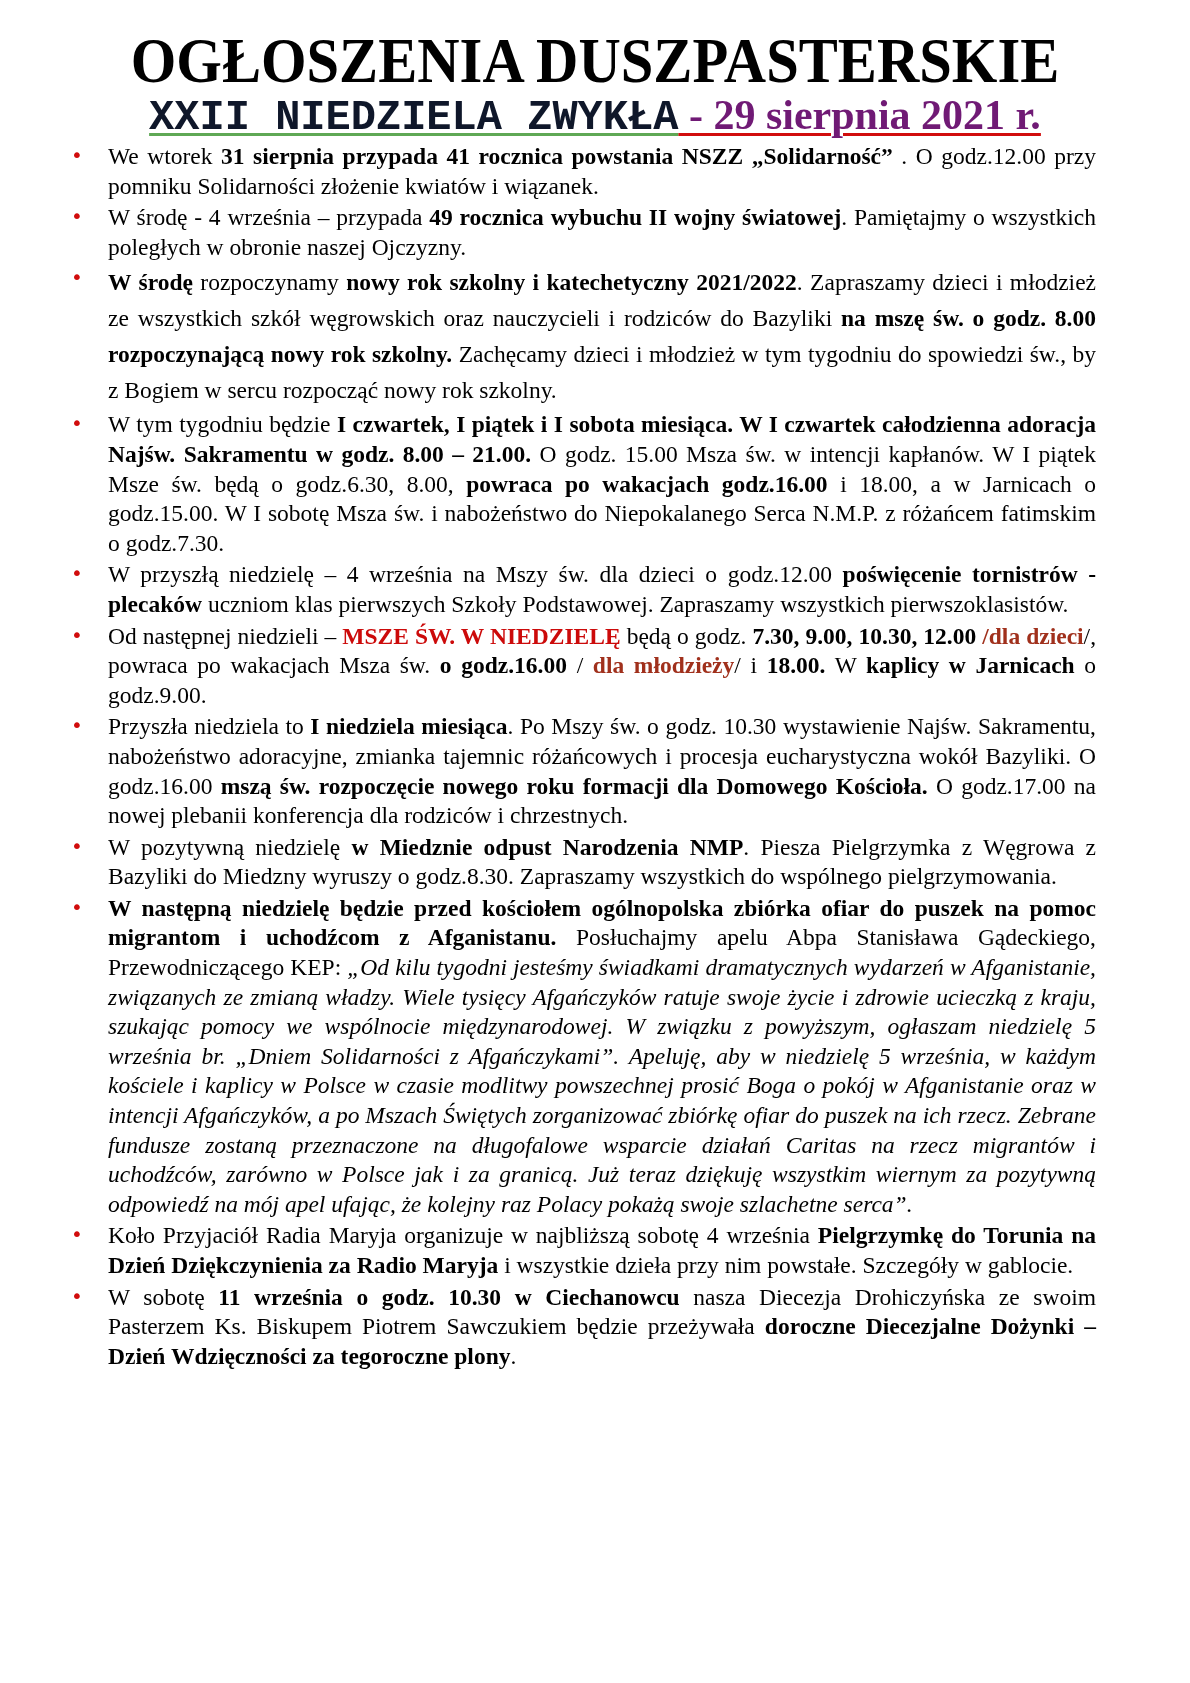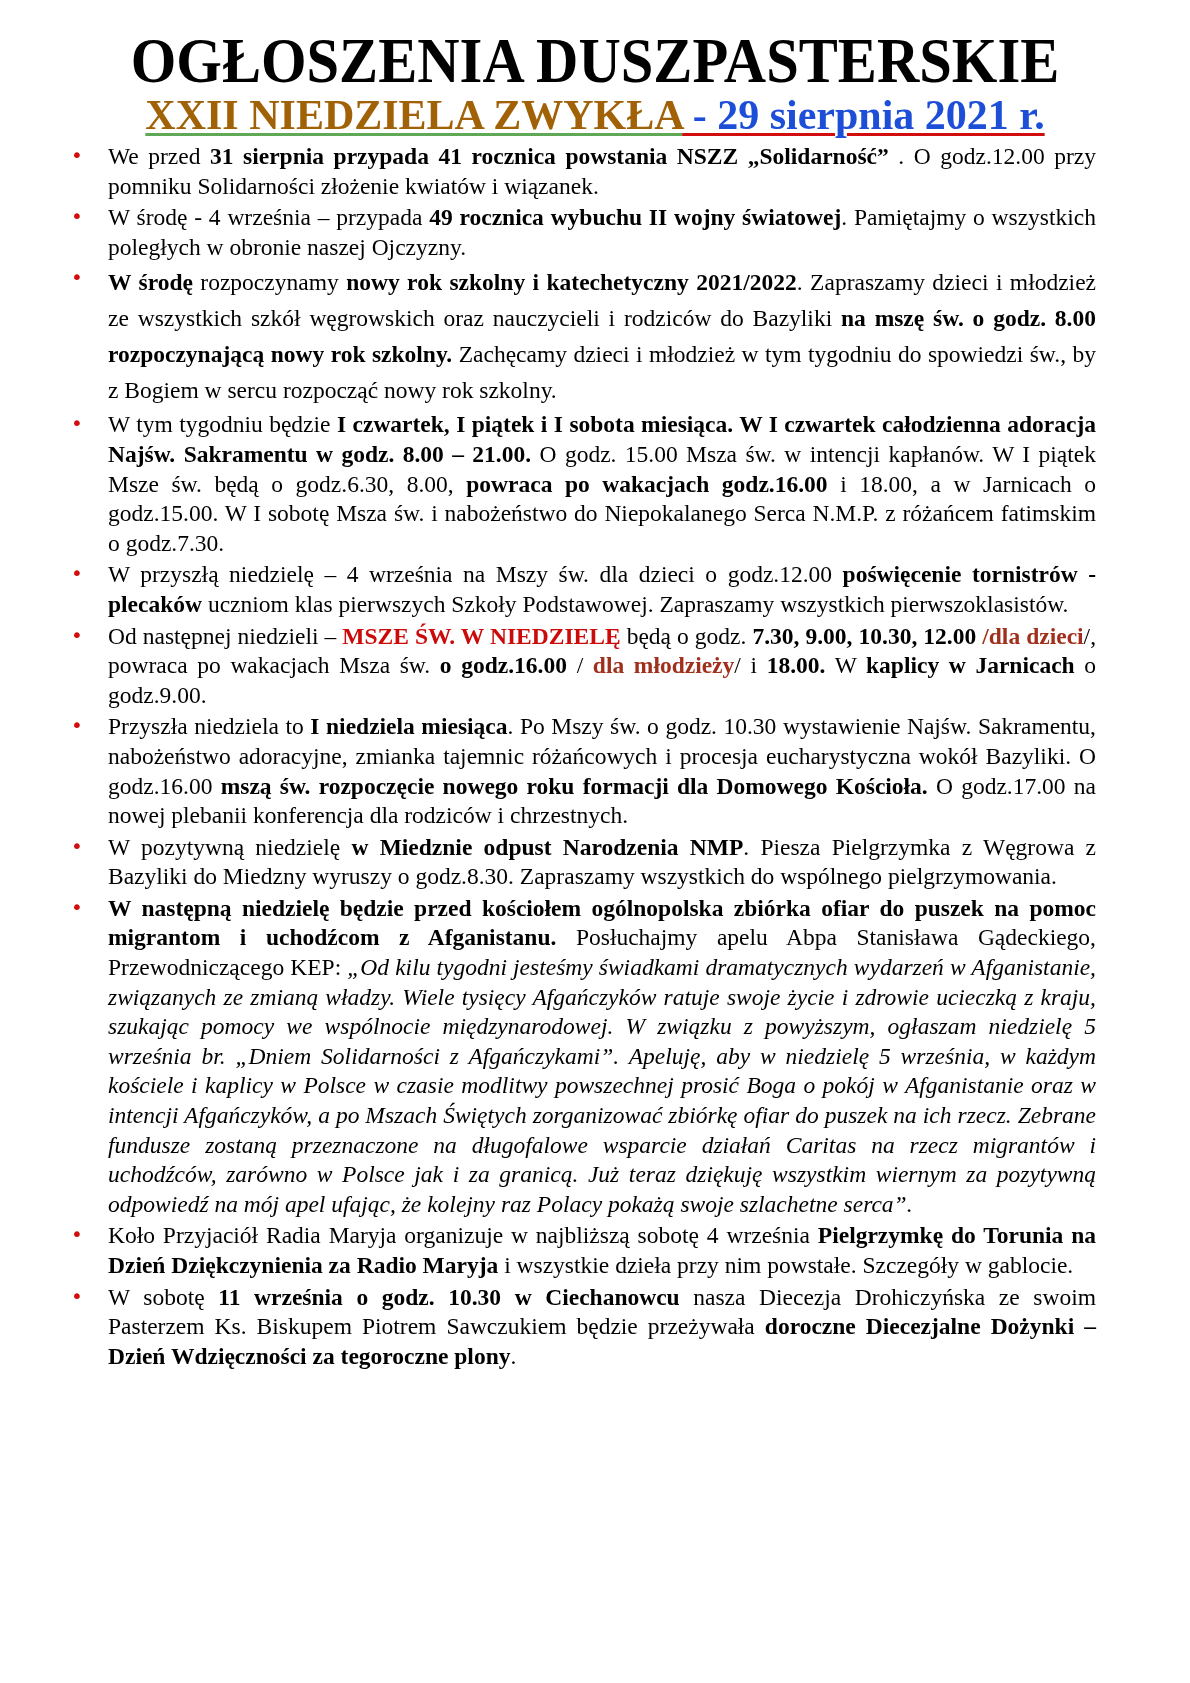--- a/index.html
+++ b/index.html
@@ -44,28 +44,29 @@
       top: 92px;
       text-align: center;
       font-family: "Liberation Serif", serif;
       font-weight: bold;
       font-size: 42px;
       line-height: 46px;
       margin: 0;
       white-space: nowrap;
     }
     .subtitle .green {
-      color: #a16207;
+      color: #0f172a;
       text-decoration: underline;
       text-decoration-color: #5fa855;
       text-decoration-thickness: 3px;
       text-underline-offset: 4px;
+      font-family: Liberation Mono, monospace;
     }
     .subtitle .red {
-      color: #1d4ed8;
+      color: #701a75;
       text-decoration: underline;
       text-decoration-color: #d10d0d;
       text-decoration-thickness: 3px;
       text-underline-offset: 4px;
     }
     .list {
       position: absolute;
       left: 66px;
       top: 142px;
       width: 1030px;
@@ -99,21 +100,21 @@
     .seg-i { font-style: italic; }
   </style>
 </head>
 <body>
 
 <div class="page">
   <h1 class="title">OGŁOSZENIA DUSZPASTERSKIE</h1>
   <h2 class="subtitle"><span class="green">XXII NIEDZIELA ZWYKŁA</span><span class="red"> - 29 sierpnia 2021 r.</span></h2>
 
   <ul class="list">
-      <li class="item"><span class="bullet" style="color: rgb(209, 13, 13);">•</span><span>We przed </span><span class="seg-b">31 sierpnia przypada 41 rocznica powstania NSZZ „Solidarność” </span><span>. O godz.12.00 przy pomniku Solidarności złożenie kwiatów i wiązanek.</span></li>
+      <li class="item"><span class="bullet" style="color: rgb(209, 13, 13);">•</span><span>We wtorek </span><span class="seg-b">31 sierpnia przypada 41 rocznica powstania NSZZ „Solidarność” </span><span>. O godz.12.00 przy pomniku Solidarności złożenie kwiatów i wiązanek.</span></li>
       <li class="item"><span class="bullet" style="color: rgb(209, 13, 13);">•</span><span>W środę - 4 września – przypada </span><span class="seg-b">49 rocznica wybuchu II wojny światowej</span><span>. Pamiętajmy o wszystkich poległych w obronie naszej Ojczyzny.</span></li>
       <li class="item loose"><span class="bullet" style="color: rgb(209, 13, 13);">•</span><span class="seg-b">W środę</span><span> rozpoczynamy </span><span class="seg-b">nowy rok szkolny i katechetyczny 2021/2022</span><span>. Zapraszamy dzieci i młodzież ze wszystkich szkół węgrowskich oraz nauczycieli i rodziców do Bazyliki </span><span class="seg-b">na mszę św. o godz. 8.00 rozpoczynającą nowy rok szkolny.</span><span> Zachęcamy dzieci i młodzież w tym tygodniu do spowiedzi św., by z Bogiem w sercu rozpocząć nowy rok szkolny.</span></li>
       <li class="item"><span class="bullet" style="color: rgb(209, 13, 13);">•</span><span>W tym tygodniu będzie </span><span class="seg-b">I czwartek, I piątek i I sobota miesiąca. W I czwartek całodzienna adoracja Najśw. Sakramentu w godz. 8.00 – 21.00.</span><span>  O godz. 15.00 Msza św. w intencji kapłanów. W I piątek Msze św. będą  o godz.6.30, 8.00, </span><span class="seg-b">powraca po wakacjach godz.16.00</span><span> i 18.00, a w Jarnicach o godz.15.00. W I sobotę Msza św. i nabożeństwo do Niepokalanego Serca N.M.P. z różańcem fatimskim o godz.7.30.</span></li>
       <li class="item"><span class="bullet" style="color: rgb(209, 13, 13);">•</span><span>W przyszłą niedzielę – 4 września na Mszy św. dla dzieci o godz.12.00 </span><span class="seg-b">poświęcenie tornistrów - plecaków</span><span> uczniom klas pierwszych Szkoły Podstawowej. Zapraszamy wszystkich pierwszoklasistów.</span></li>
       <li class="item"><span class="bullet" style="color: rgb(209, 13, 13);">•</span><span>Od następnej niedzieli – </span><span class="seg-b" style="color: rgb(204, 10, 10);">MSZE ŚW. W NIEDZIELĘ</span><span> będą o godz. </span><span class="seg-b">7.30, 9.00, 10.30, 12.00 </span><span class="seg-b" style="color: rgb(160, 48, 28);">/dla dzieci</span><span>/, powraca po wakacjach Msza św. </span><span class="seg-b">o godz.16.00</span><span> / </span><span class="seg-b" style="color: rgb(160, 48, 28);">dla młodzieży</span><span>/ i </span><span class="seg-b">18.00.</span><span> W </span><span class="seg-b">kaplicy w Jarnicach</span><span> o godz.9.00.</span></li>
       <li class="item"><span class="bullet" style="color: rgb(209, 13, 13);">•</span><span>Przyszła niedziela to </span><span class="seg-b">I niedziela miesiąca</span><span>. Po Mszy św. o godz. 10.30 wystawienie Najśw. Sakramentu, nabożeństwo adoracyjne, zmianka tajemnic różańcowych i procesja eucharystyczna wokół Bazyliki. O godz.16.00 </span><span class="seg-b">mszą św. rozpoczęcie nowego roku formacji dla Domowego Kościoła.</span><span> O godz.17.00 na nowej plebanii konferencja dla rodziców i chrzestnych.</span></li>
       <li class="item"><span class="bullet" style="color: rgb(209, 13, 13);">•</span><span>W pozytywną niedzielę </span><span class="seg-b">w Miedznie odpust Narodzenia NMP</span><span>. Piesza Pielgrzymka z Węgrowa z Bazyliki do Miedzny wyruszy o godz.8.30. Zapraszamy wszystkich do wspólnego pielgrzymowania.</span></li>
       <li class="item"><span class="bullet" style="color: rgb(209, 13, 13);">•</span><span class="seg-b">W następną niedzielę będzie przed kościołem ogólnopolska zbiórka ofiar do puszek na pomoc migrantom i uchodźcom z Afganistanu.</span><span> Posłuchajmy apelu Abpa Stanisława Gądeckiego, Przewodniczącego KEP: </span><span class="seg-i">„Od kilu tygodni jesteśmy świadkami dramatycznych wydarzeń w Afganistanie, związanych ze zmianą władzy. Wiele tysięcy Afgańczyków ratuje swoje życie i zdrowie ucieczką z kraju, szukając pomocy we wspólnocie międzynarodowej. W związku z powyższym, ogłaszam niedzielę 5 września br. „Dniem Solidarności z Afgańczykami”. Apeluję, aby w niedzielę 5 września, w każdym kościele i kaplicy w Polsce w czasie modlitwy powszechnej prosić Boga o pokój w Afganistanie oraz w intencji Afgańczyków, a po Mszach Świętych zorganizować zbiórkę ofiar do puszek na ich rzecz. Zebrane fundusze zostaną przeznaczone na długofalowe wsparcie działań Caritas na rzecz migrantów i uchodźców, zarówno w Polsce jak i za granicą. Już teraz dziękuję wszystkim wiernym za pozytywną odpowiedź na mój apel ufając, że kolejny raz Polacy pokażą swoje szlachetne serca”.</span></li>
       <li class="item"><span class="bullet" style="color: rgb(209, 13, 13);">•</span><span>Koło Przyjaciół Radia Maryja organizuje w najbliższą sobotę 4 września </span><span class="seg-b">Pielgrzymkę do Torunia na Dzień Dziękczynienia za Radio Maryja</span><span> i wszystkie dzieła przy nim powstałe. Szczegóły w gablocie.</span></li>
       <li class="item"><span class="bullet" style="color: rgb(209, 13, 13);">•</span><span>W sobotę  </span><span class="seg-b">11 września  o godz. 10.30 w Ciechanowcu</span><span> nasza Diecezja Drohiczyńska ze swoim Pasterzem Ks. Biskupem Piotrem Sawczukiem będzie przeżywała </span><span class="seg-b">doroczne Diecezjalne Dożynki – Dzień Wdzięczności za tegoroczne plony</span><span>.</span></li>

